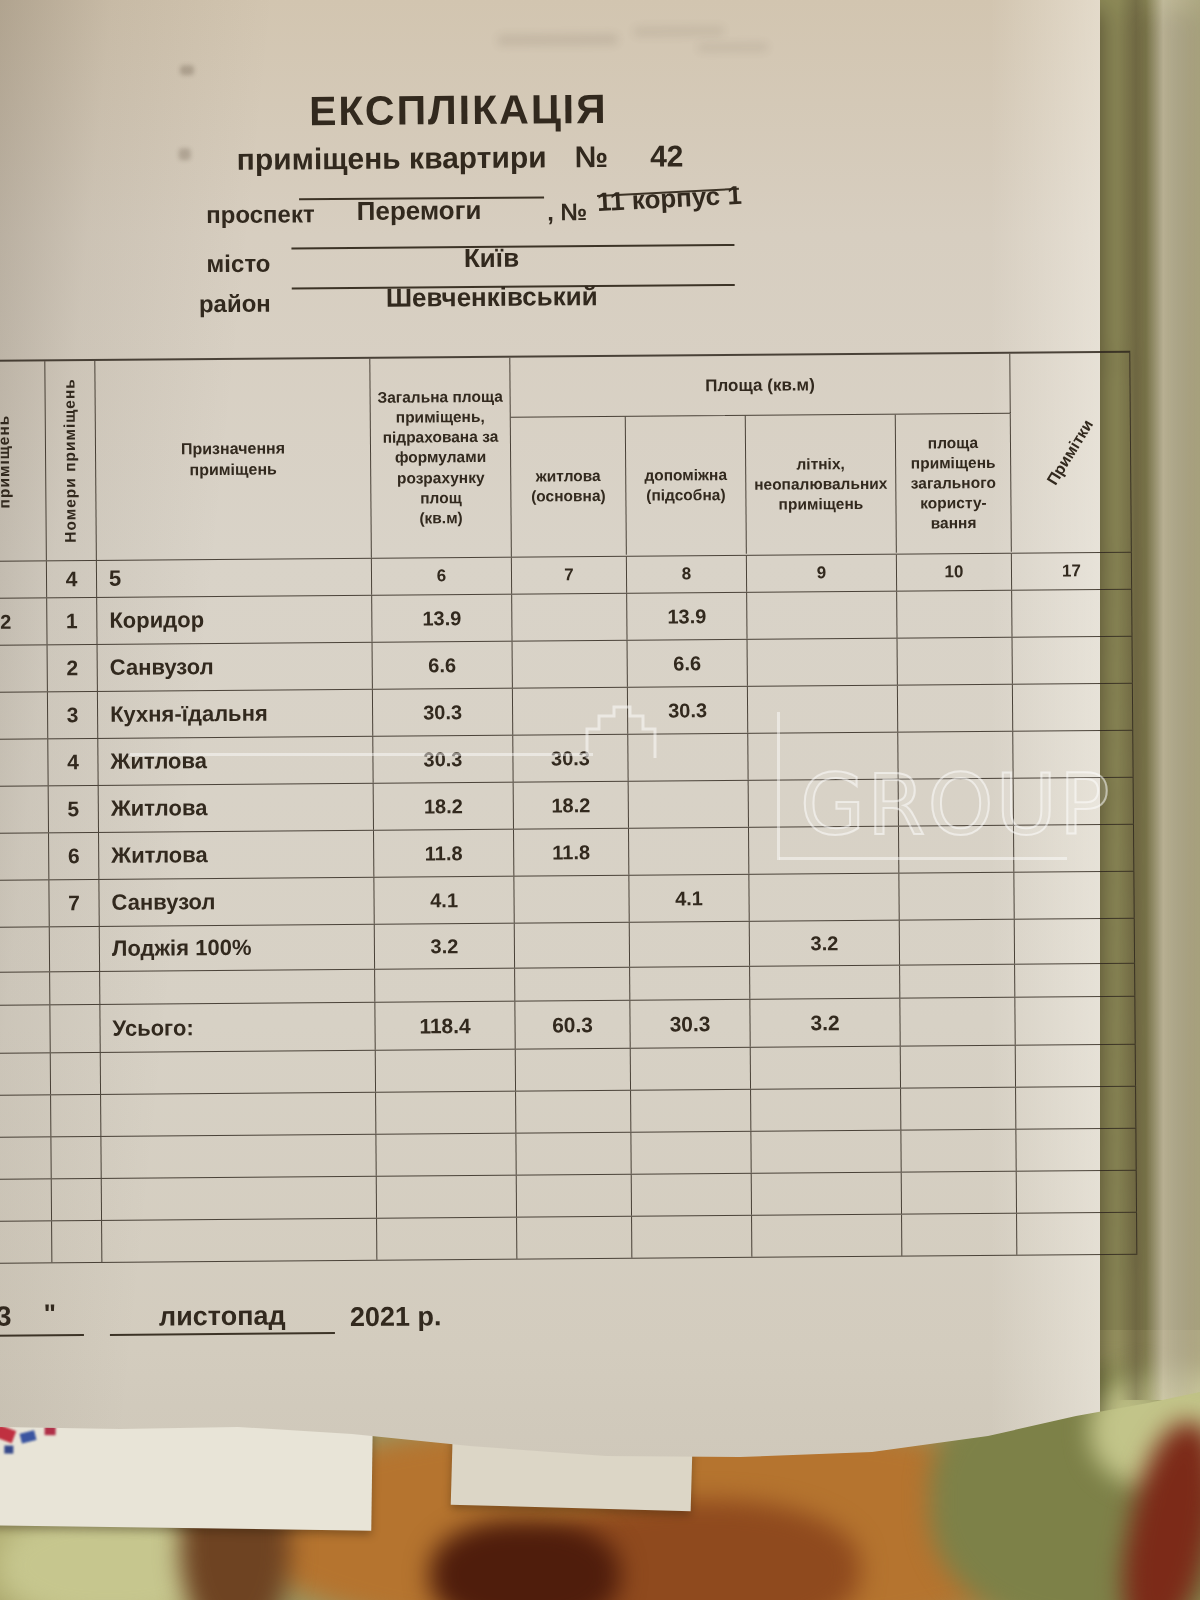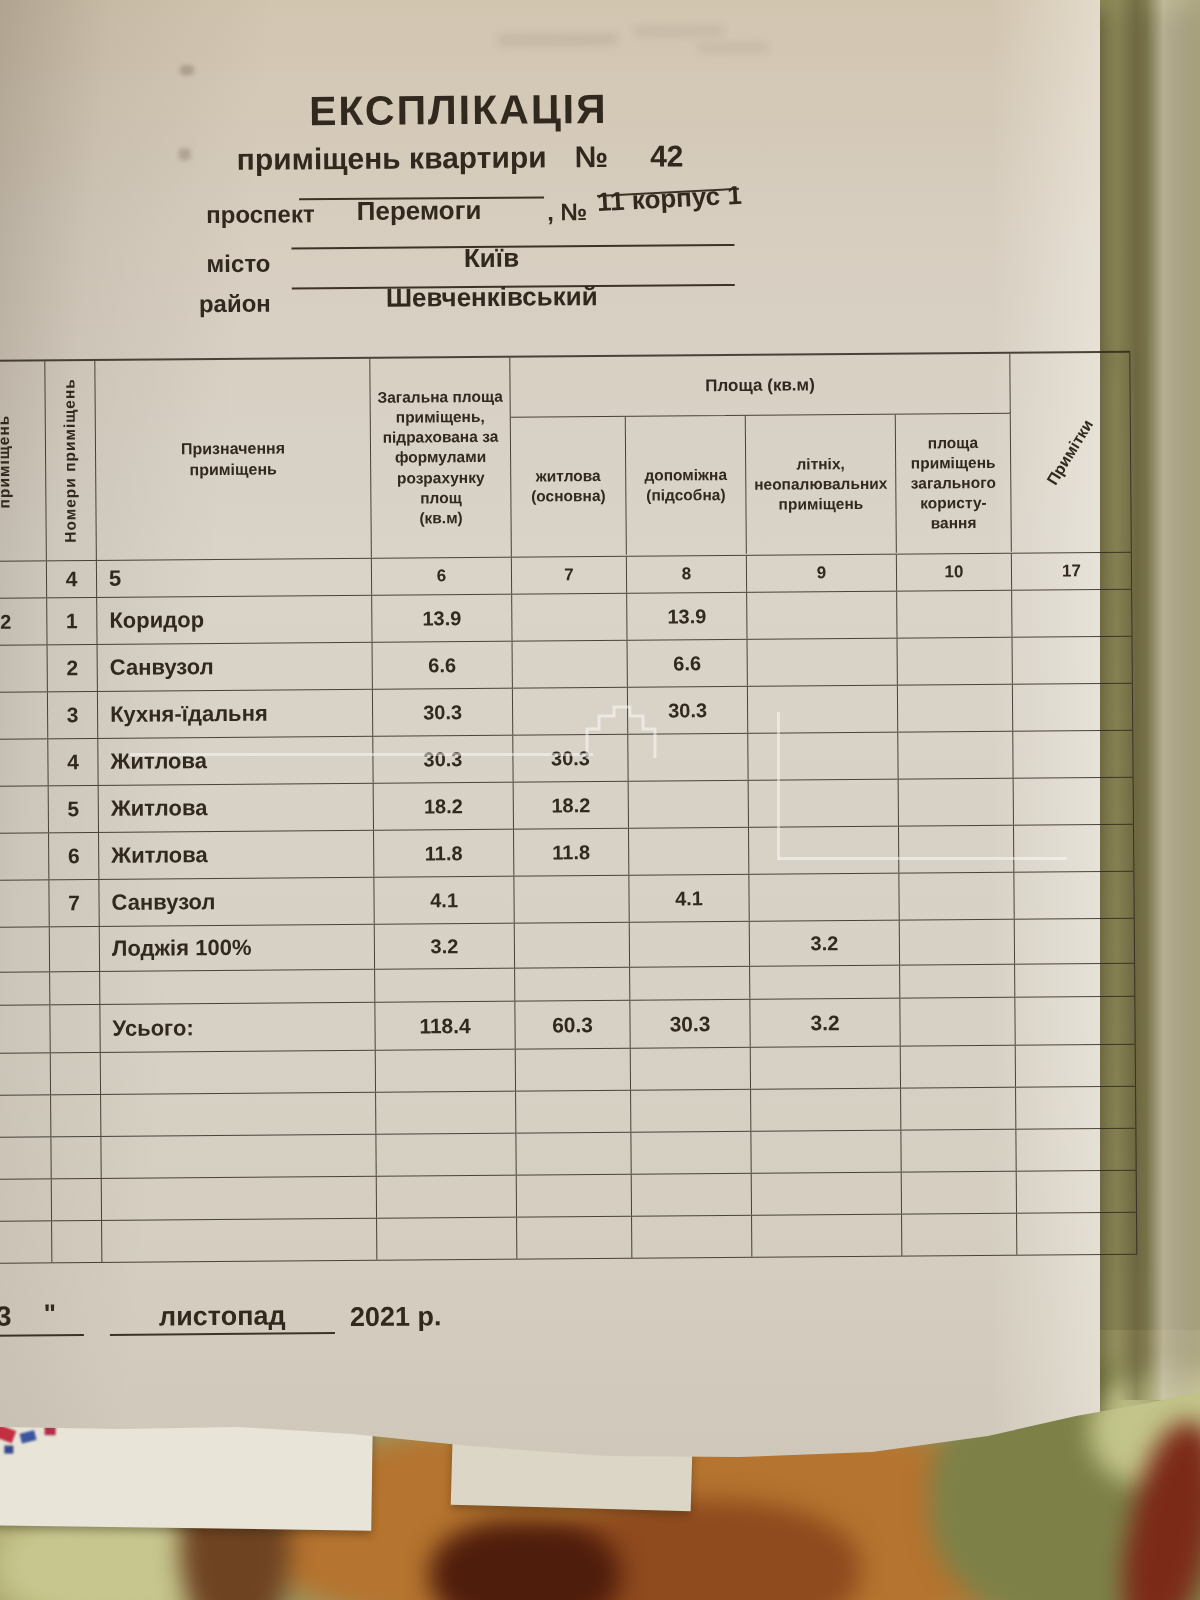--- a/index.html
+++ b/index.html
@@ -357,17 +357,18 @@
         <div class="fline" style="left:342px;top:6px;font-size:27px;">2021 р.</div>
       </div>
     </div>
 
     <div class="wm">
       <div class="wm-line" style="left:128px;top:753px;width:465px;height:3px;"></div>
       <svg style="position:absolute;left:584px;top:702px;" width="80" height="58" viewBox="0 0 80 58">
         <path d="M3,56 L3,27 L15,27 L15,14 L30,14 L30,5 L46,5 L46,14 L59,14 L59,27 L71,27 L71,56" fill="none" stroke="rgba(255,255,255,0.6)" stroke-width="3"></path>
       </svg>
       <div class="wm-line" style="left:777px;top:712px;width:3px;height:148px;"></div>
+      <div class="wm-text" style="left:800px;top:756px;letter-spacing:2px;">GROUP</div>
       <div class="wm-line" style="left:779px;top:857px;width:288px;height:3px;"></div>
     </div>
   </div>
 
 </div>
 
 </body></html>

